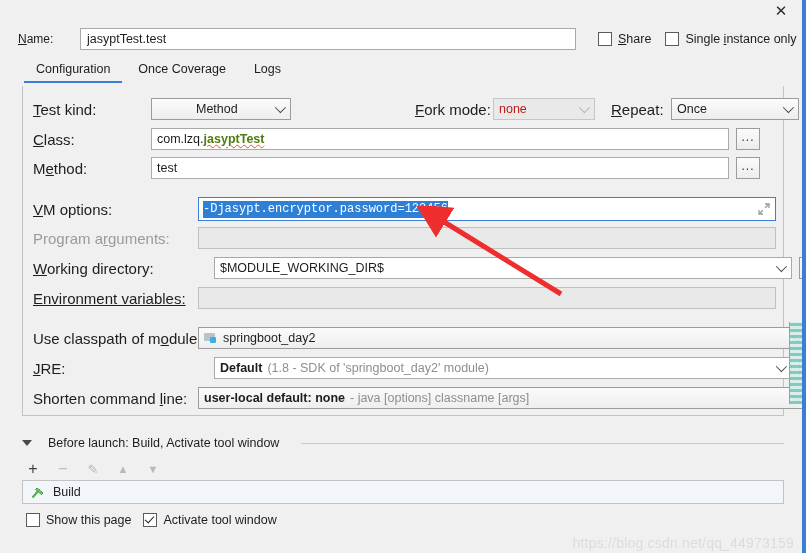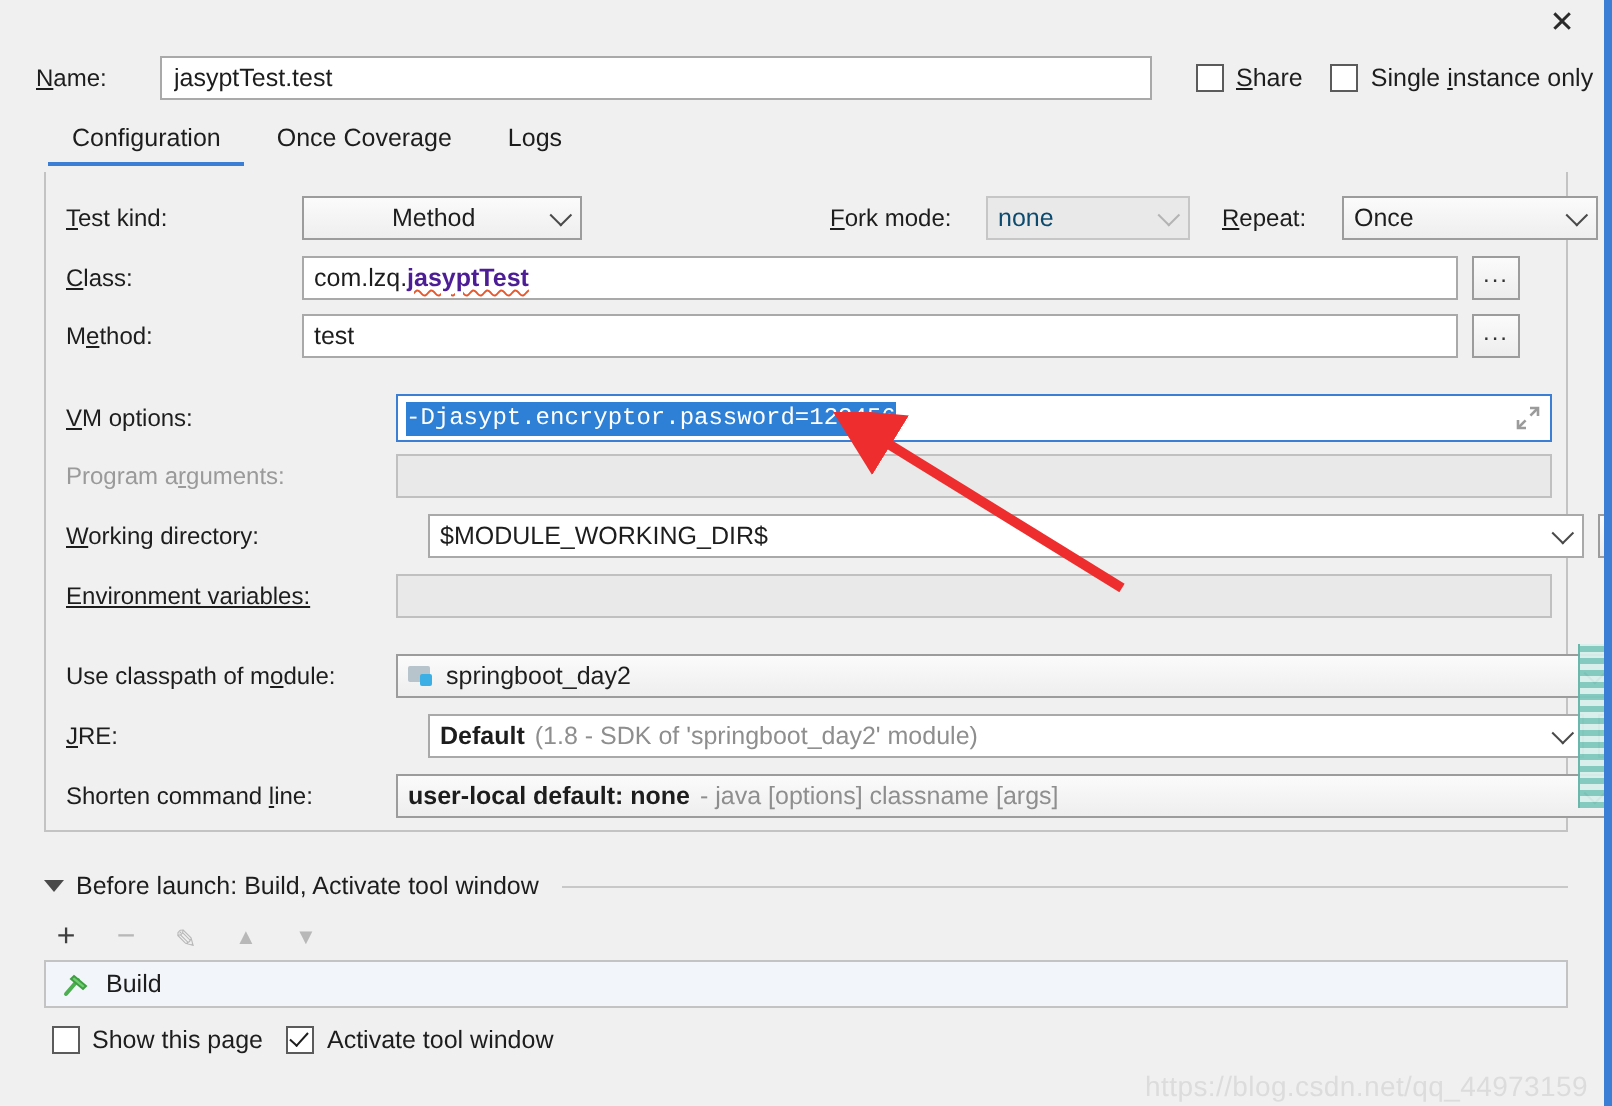--- a/index.html
+++ b/index.html
@@ -148,21 +148,21 @@
     box-sizing: border-box;
   }
 
   .row {
     position: absolute;
     display: flex;
     align-items: center;
     height: 22px;
   }
   .lbl {
-    font-size: 12px;
+    font-size: 15px;
     color: #1d1d1d;
     white-space: nowrap;
   }
   .lbl.disabled { color: #9a9a9a; }
 
   .txt {
     box-sizing: border-box;
     height: 22px;
     border: 1px solid #a9a9a9;
     background: #ffffff;
@@ -195,21 +195,21 @@
     overflow: hidden;
   }
   .combo.white {
     background: #ffffff;
     border-color: #a9a9a9;
     margin-left: 16px;
   }
   .combo.grey {
     background: #e9e9e9;
     border-color: #c6c6c6;
-    color: #0c4a6e;
+    color: #b91c1c;
   }
   .combo .arrow {
     position: absolute;
     right: 7px; top: 50%;
     width: 7px; height: 7px;
     margin-top: -4px;
     border: solid #4a4a4a;
     border-width: 0 1.4px 1.4px 0;
     transform: rotate(45deg) translateY(-2px);
   }
@@ -254,21 +254,21 @@
     color: #ffffff;
     font-family: "Liberation Mono", monospace;
     font-size: 12px;
     padding: 1px 0 2px 0;
     white-space: pre;
   }
 
   
   .cls-plain { color: #1d1d1d; }
   .cls-err {
-    color: #4c1d95;
+    color: #4d7c0f;
     font-weight: bold;
     text-decoration: underline;
     text-decoration-color: #e8562b;
     text-decoration-style: wavy;
     text-decoration-thickness: 1px;
   }
   .jre-bold { font-weight: bold; color: #1d1d1d; }
   .jre-grey { color: #8e8e8e; }
 
   .module-ico {
@@ -290,21 +290,21 @@
     border-radius: 1px;
   }
 
   
   .bl-header {
     position: absolute;
     left: 22px; top: 436px;
     width: 762px;
     display: flex;
     align-items: center;
-    gap: 6px;
+    gap: 16px;
   }
   .tri {
     width: 0; height: 0;
     border-left: 5px solid transparent;
     border-right: 5px solid transparent;
     border-top: 6px solid #4a4a4a;
   }
   .bl-title { font-size: 12.5px; white-space: nowrap; }
   .bl-line {
     flex: 1;

